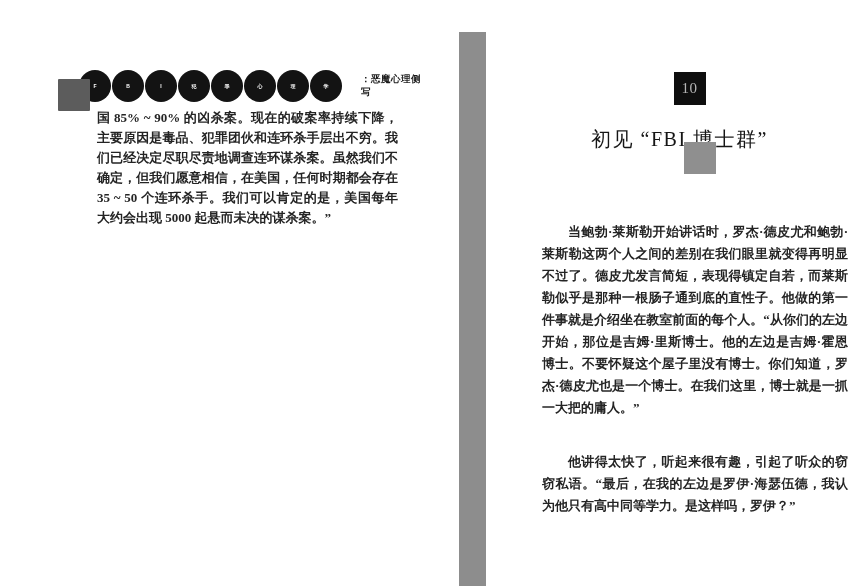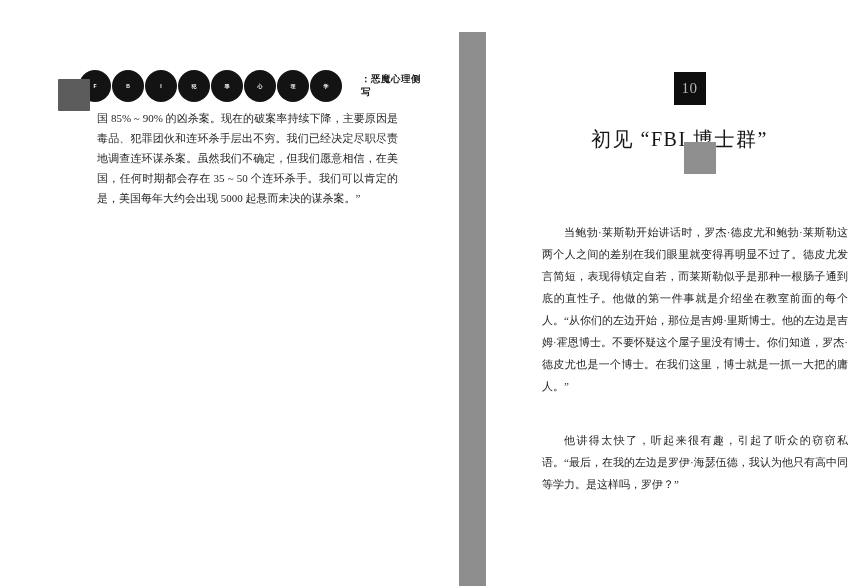--- a/index.html
+++ b/index.html
@@ -17,21 +17,21 @@
   .badge {
     display:inline-flex; align-items:center; justify-content:center;
     width:8px; height:8px; border-radius:50%; background:#131313; color:#ffffff;
     font-size:5px; line-height:1; font-weight:700;
     font-family:"Liberation Sans","DejaVu Sans",sans-serif; margin-right:1px;
   }
   .running-title { font-size:9.5px; font-weight:700; color:#1c1c1c; margin-left:2px; letter-spacing:.5px; }
 
   .speck { position:absolute; left:26px; top:47px; width:4px; height:8px; background:#5c5c5c; border-radius:1px; }
 
-  .body-text { position:absolute; text-align:justify; font-size:11px; color:#242424; }
+  .body-text { position:absolute; text-align:justify; font-size:13px; color:#242424;font-weight:bold; }
   .body-left  { left:33px; top:44px;  width:365px; line-height:20px; }
   .body-right { left:24px; top:157px; width:370px; line-height:22px; }
   .body-text p.indent { text-indent:2em; }
 
   .chapter-box {
     position:absolute; top:40px; left:50%; margin-left:-6px;
     width:21px; height:33px; background:#0e0e0e; color:#b5b5b5;
     display:flex; align-items:center; justify-content:center;
     font-size:15px; letter-spacing:.5px;
   }

